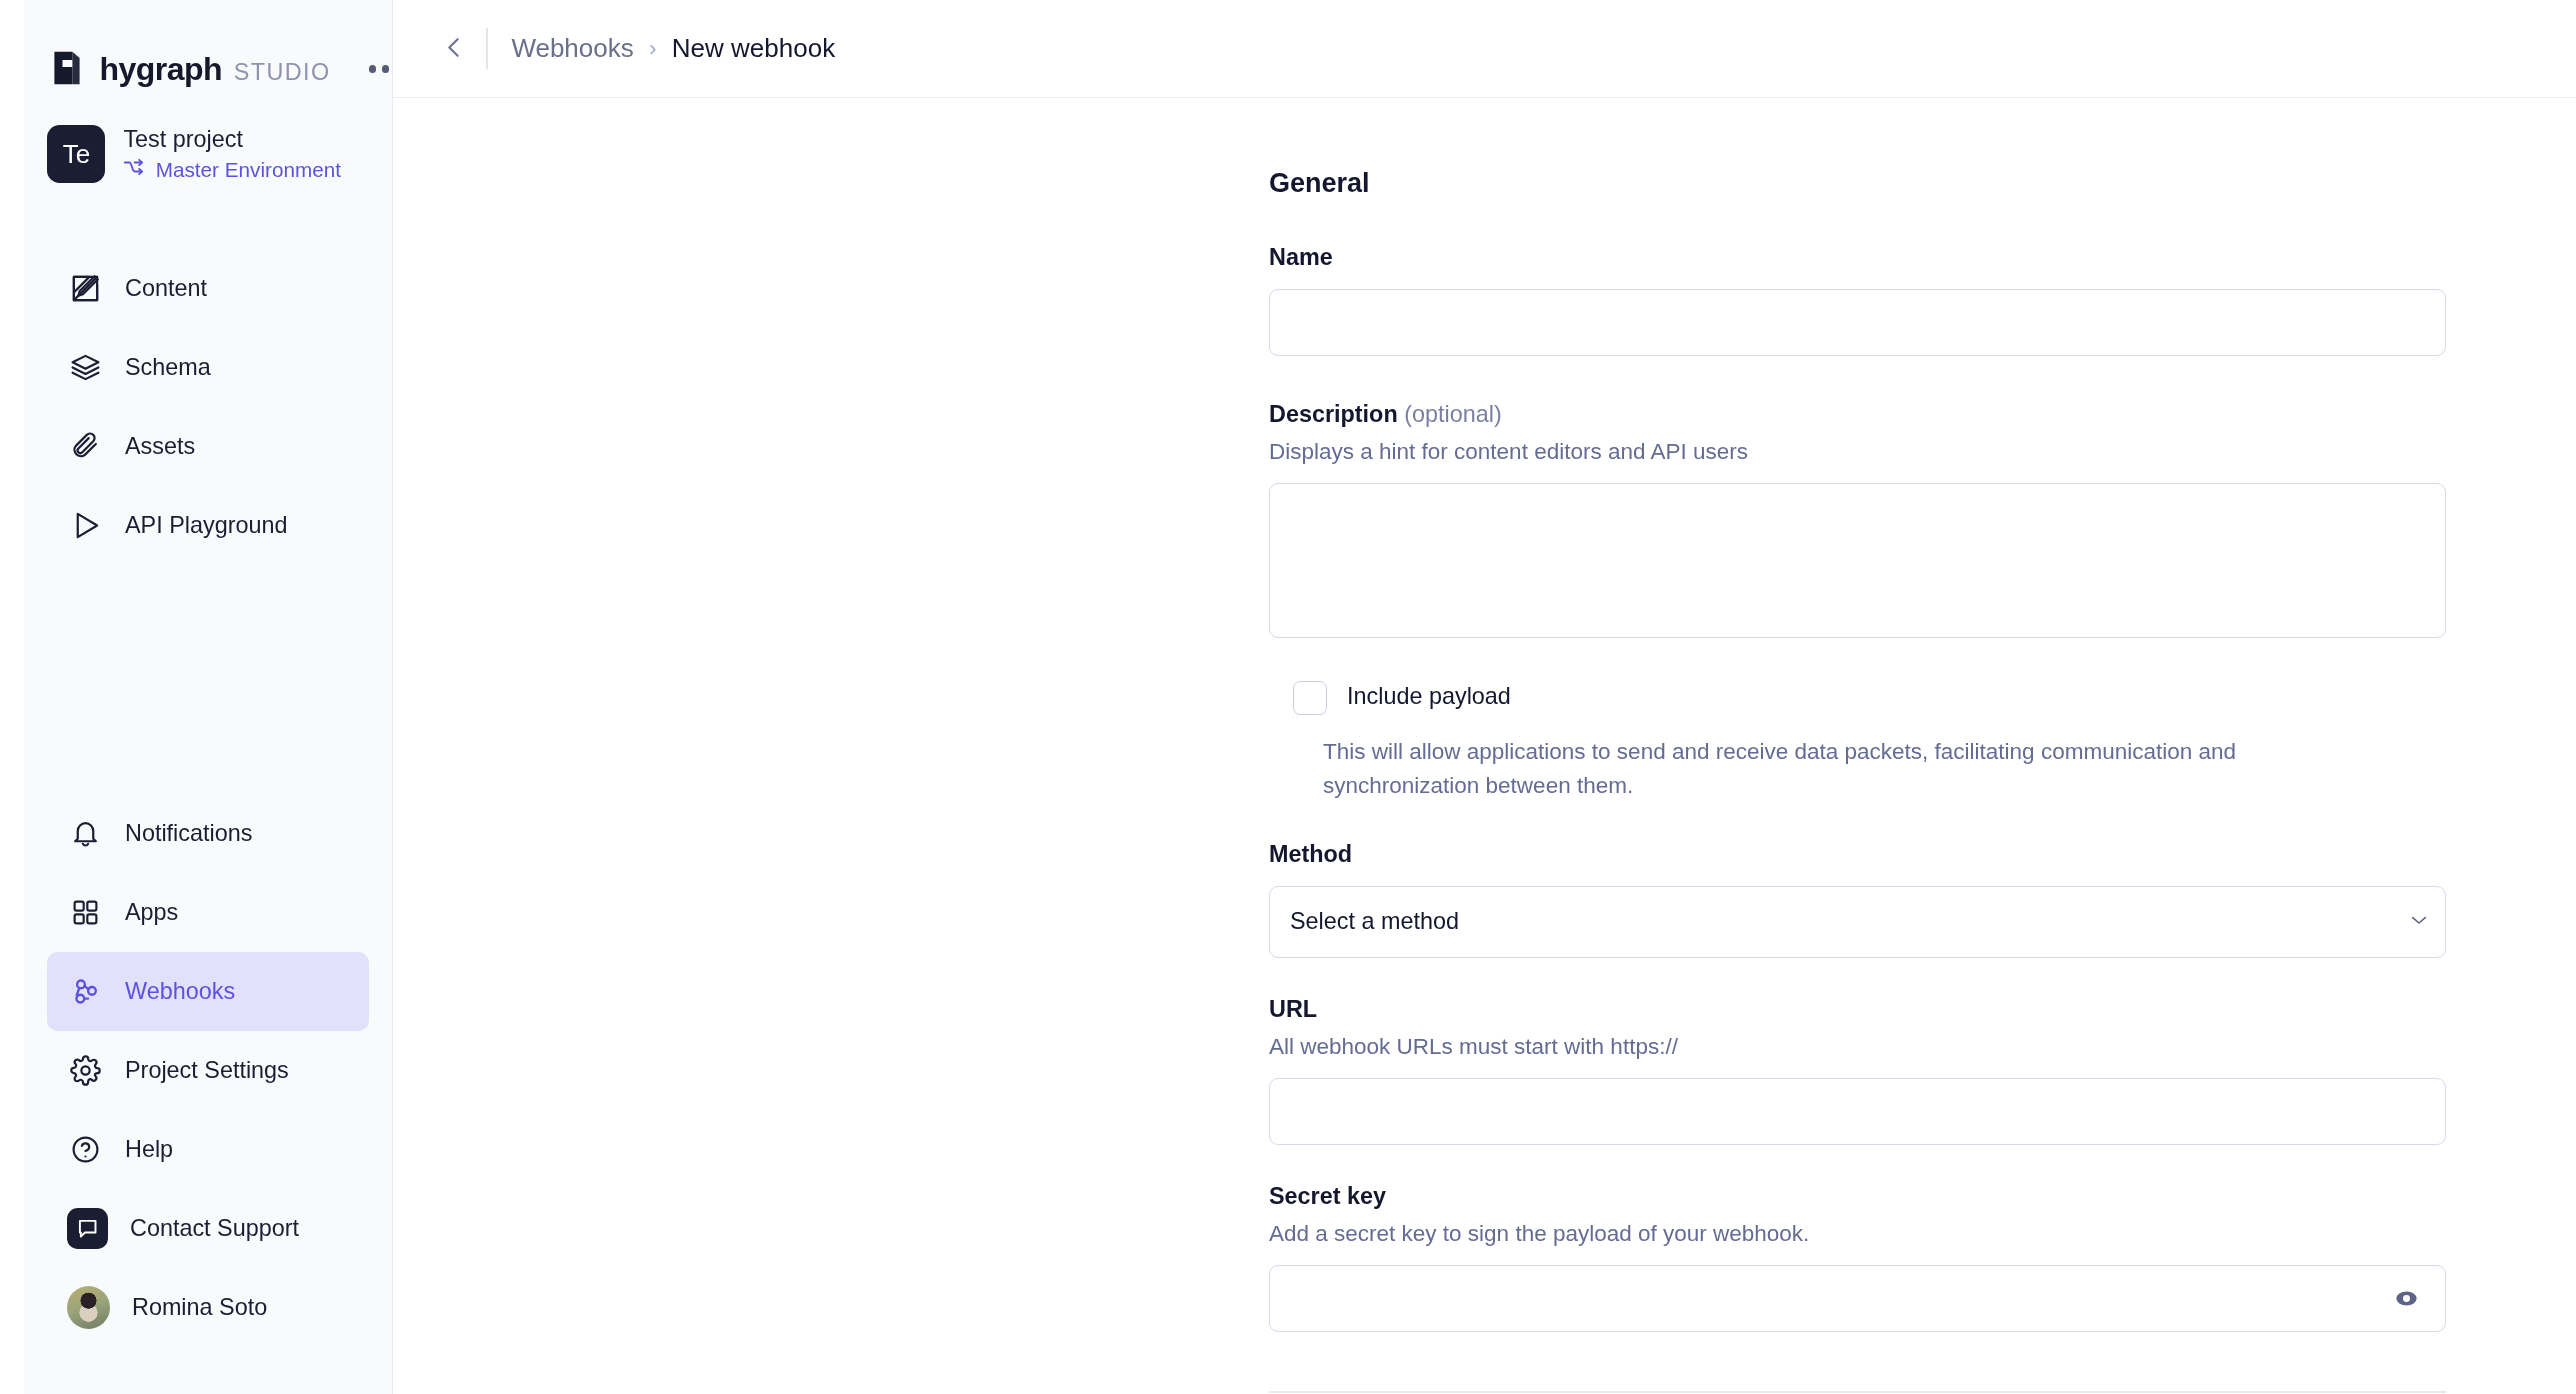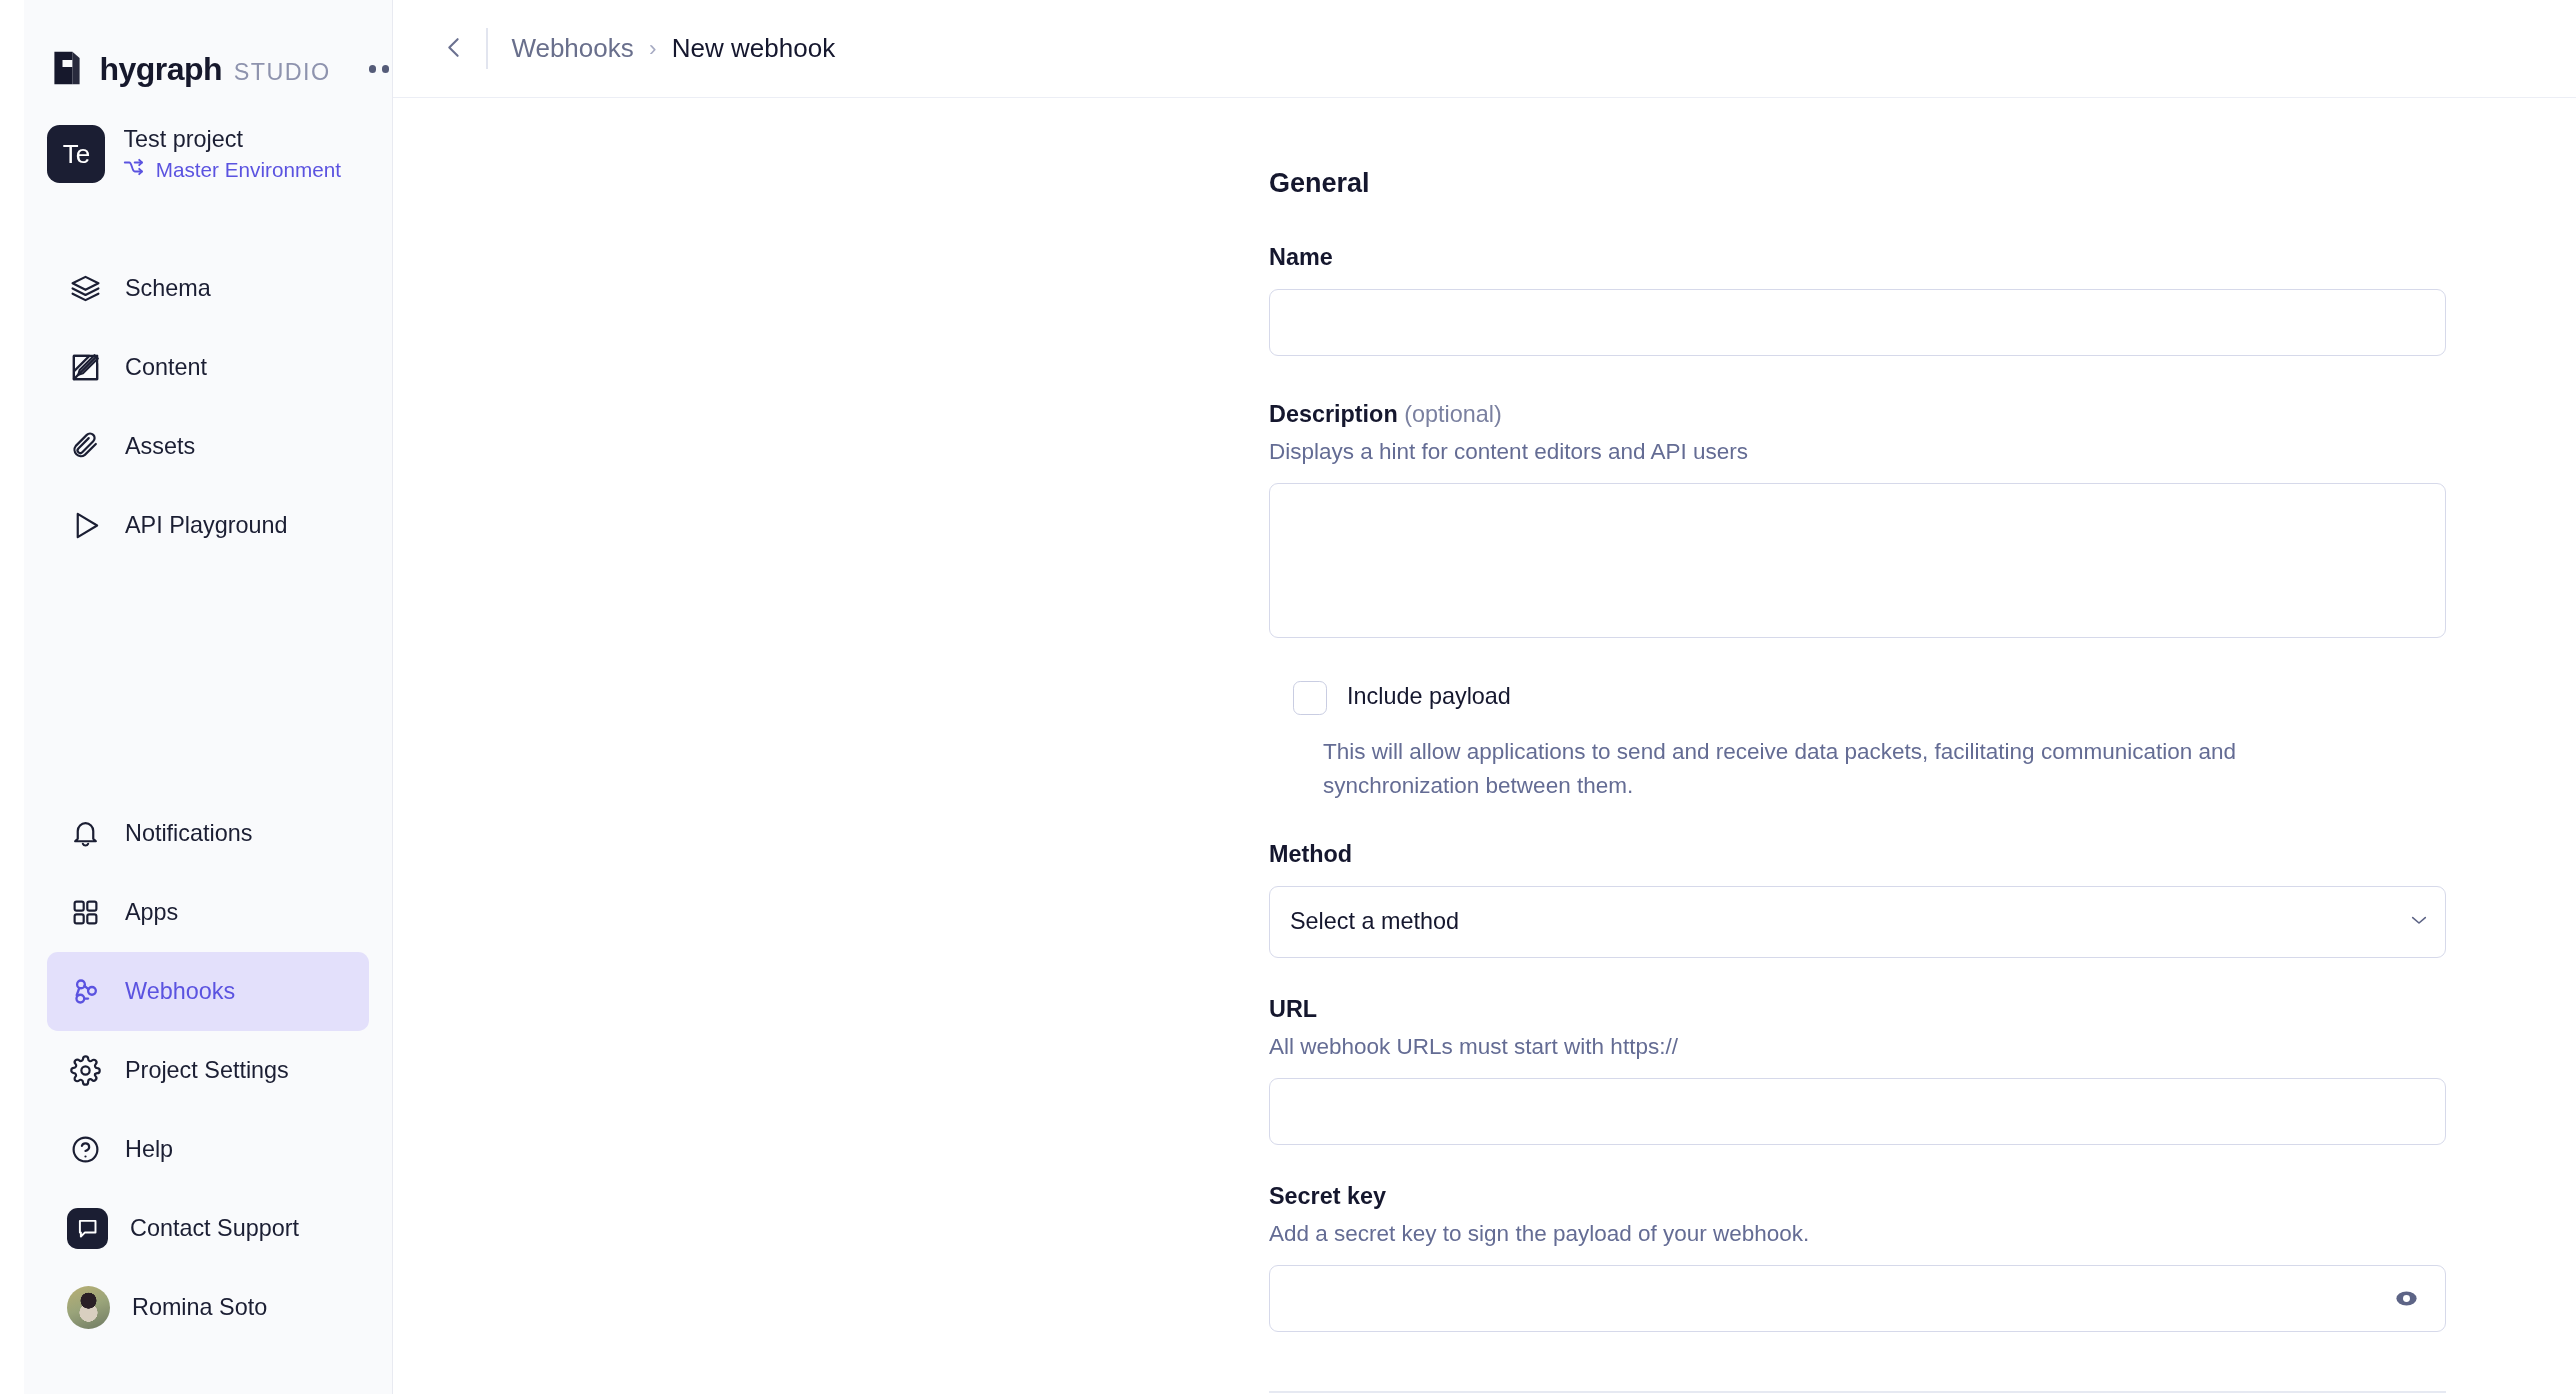--- a/index.html
+++ b/index.html
@@ -205,37 +205,37 @@
           </span>
           <span>Master Environment</span>
         </span>
       </div>
     </div>
 
     <nav class="nav-top">
       <div class="nav-item">
         <span class="nav-ico">
           <svg width="31" height="31" viewBox="0 0 24 24" fill="none" stroke="#1b1e33" stroke-width="1.7" stroke-linecap="round" stroke-linejoin="round">
-            <polygon points="12,3 22,8 12,13 2,8"></polygon>
-            <polyline points="2,12 12,17 22,12"></polyline>
-            <polyline points="2,16 12,21 22,16"></polyline>
-          </svg>
-        </span>
-        <span>Schema</span>
-      </div>
-      <div class="nav-item">
-        <span class="nav-ico">
-          <svg width="31" height="31" viewBox="0 0 24 24" fill="none" stroke="#1b1e33" stroke-width="1.7" stroke-linecap="round" stroke-linejoin="round">
             <path d="M3 3 H15 L3 15 Z M3 3 V21 H21 V9"></path>
             <path d="M3 21 L21 3"></path>
             <path d="M3 3 H21 V21 H3 Z"></path>
             <path d="M19 2.5 L21.5 5 L10 16.5 L6.5 17.5 L7.5 14 Z" fill="none"></path>
           </svg>
         </span>
         <span>Content</span>
+      </div>
+      <div class="nav-item">
+        <span class="nav-ico">
+          <svg width="31" height="31" viewBox="0 0 24 24" fill="none" stroke="#1b1e33" stroke-width="1.7" stroke-linecap="round" stroke-linejoin="round">
+            <polygon points="12,3 22,8 12,13 2,8"></polygon>
+            <polyline points="2,12 12,17 22,12"></polyline>
+            <polyline points="2,16 12,21 22,16"></polyline>
+          </svg>
+        </span>
+        <span>Schema</span>
       </div>
       <div class="nav-item">
         <span class="nav-ico">
           <svg width="31" height="31" viewBox="0 0 24 24" fill="none" stroke="#1b1e33" stroke-width="1.7" stroke-linecap="round" stroke-linejoin="round">
             <path d="M20 10 L11.5 18.5 a5 5 0 0 1-7-7 L13 3 a3.5 3.5 0 0 1 5 5 L9.5 16.5 a2 2 0 0 1-3-3 L14.5 5.5"></path>
           </svg>
         </span>
         <span>Assets</span>
       </div>
       <div class="nav-item">

